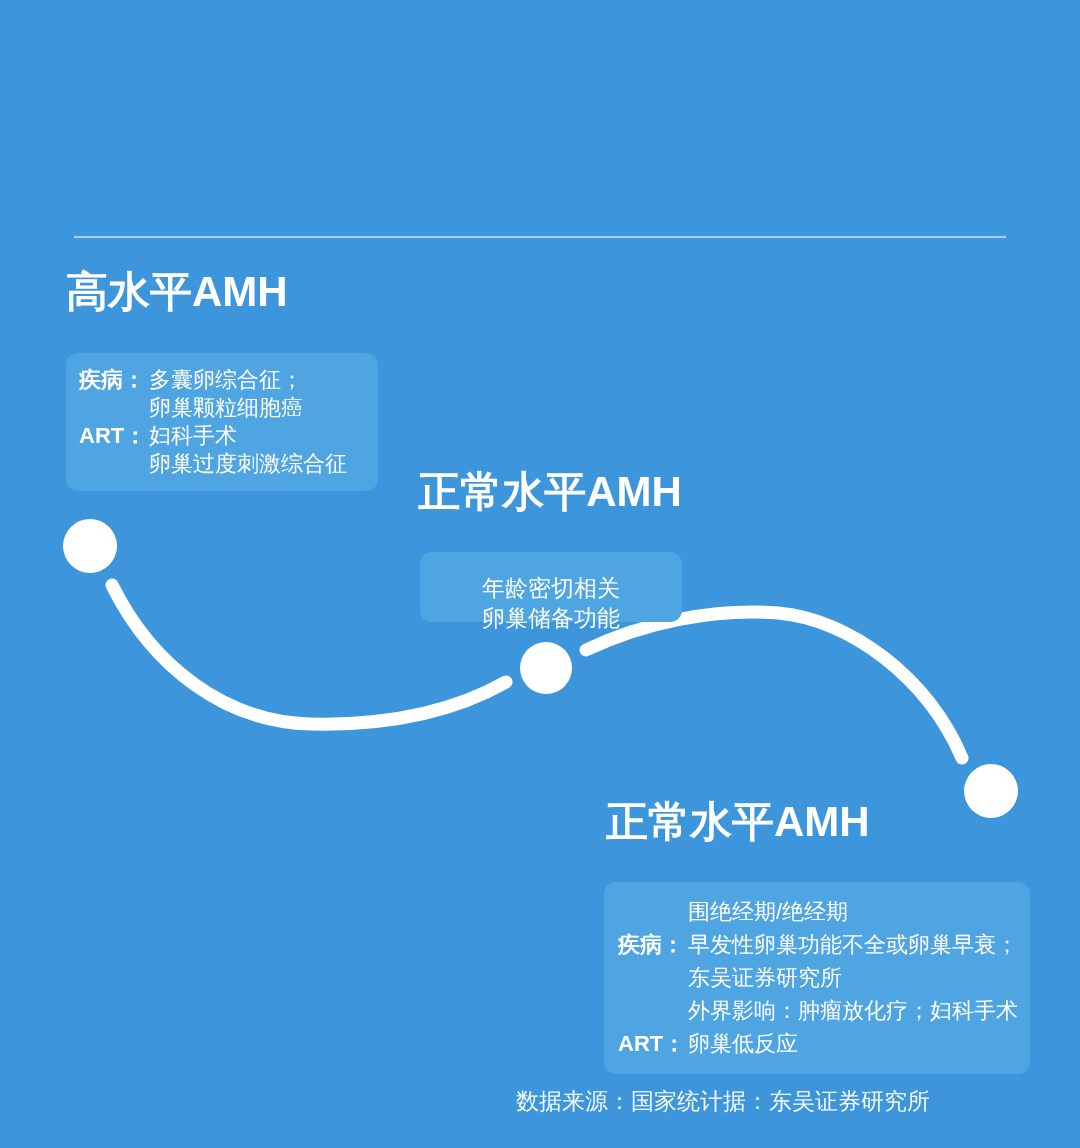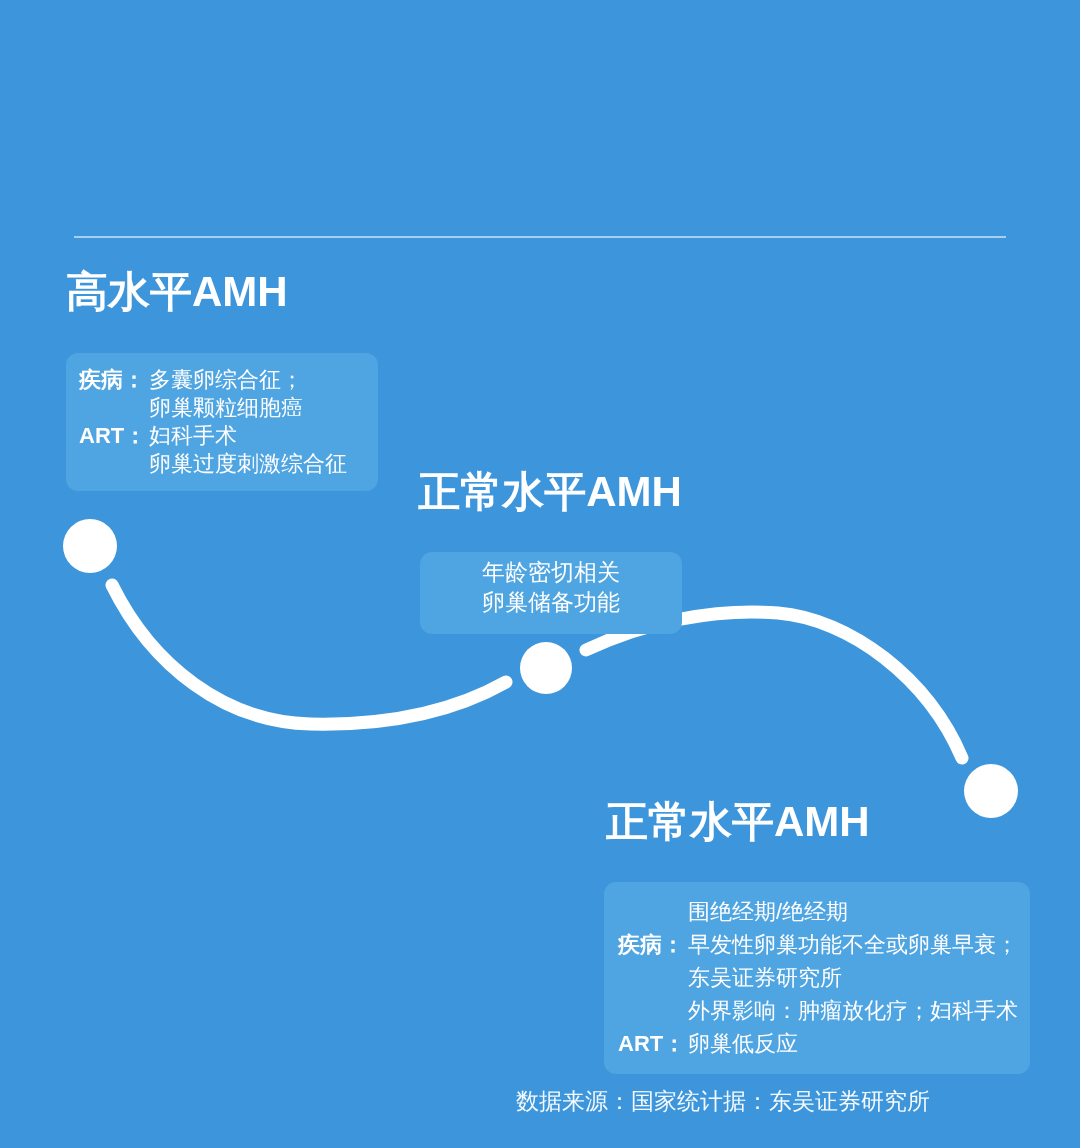--- a/index.html
+++ b/index.html
@@ -23,21 +23,21 @@
   .heading-high { left:66px; top:264px; }
   .heading-normal { left:550px; top:464px; transform:translateX(-50%); }
   .heading-low { left:606px; top:794px; }
   .info-box {
     position:absolute; background:#4FA4E2; border-radius:12px;
     color:#ffffff;
     margin-top:31px;
   }
   .box-high { left:66px; top:322px; width:312px; height:138px; padding:13px 13px; font-size:22px; }
   .box-high .row { line-height:28px; }
-  .box-normal { left:420px; top:521px; width:262px; height:82px; padding:5px 8px; font-size:23px; text-align:center; }
+  .box-normal { left:420px; top:521px; width:262px; height:70px; padding:21px 8px; font-size:23px; text-align:center; }
   .box-normal .line { line-height:30px; }
   .box-low { left:604px; top:851px; width:426px; height:192px; padding:13px 14px; font-size:22px; }
   .box-low .row { line-height:33px; }
   .row { display:flex; white-space:nowrap; }
   .row .lbl { font-weight:bold; flex:0 0 70px; width:70px; }
   .curve-layer { position:absolute; left:0; top:0; width:1080px; height:1148px; }
   .footer {
     position:absolute; right:150px; top:1086px;
     font-size:23px; color:rgba(255,255,255,0.95); white-space:nowrap;
   }

